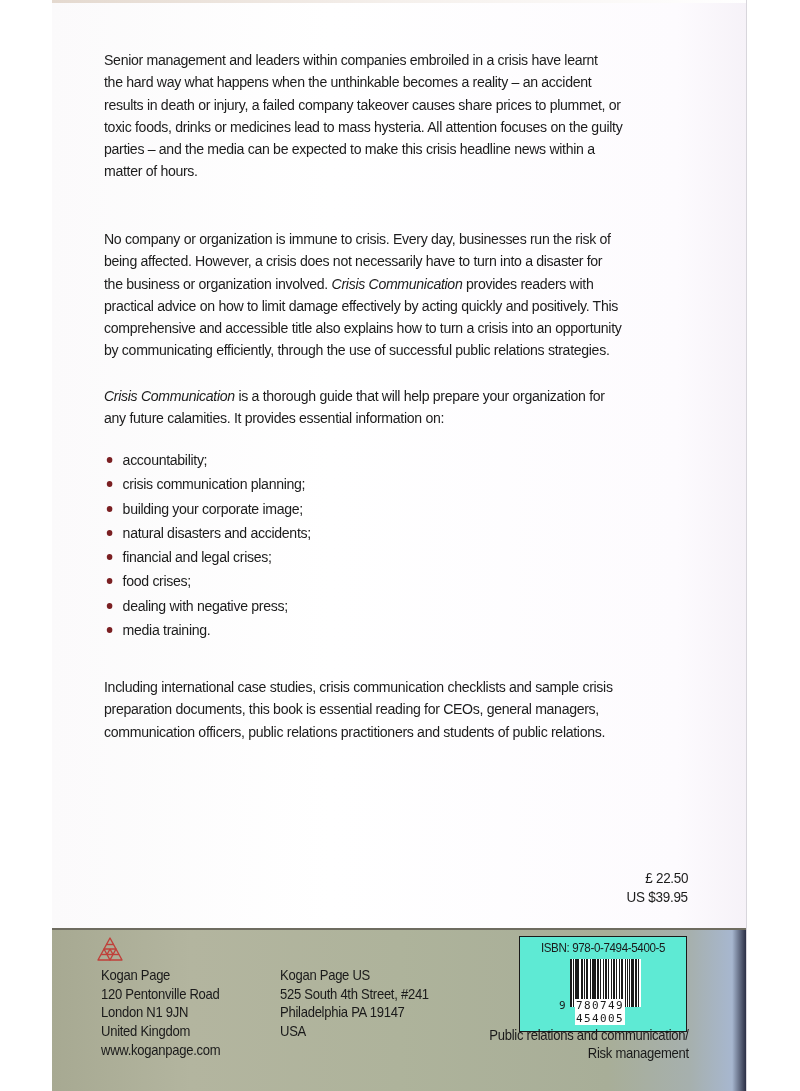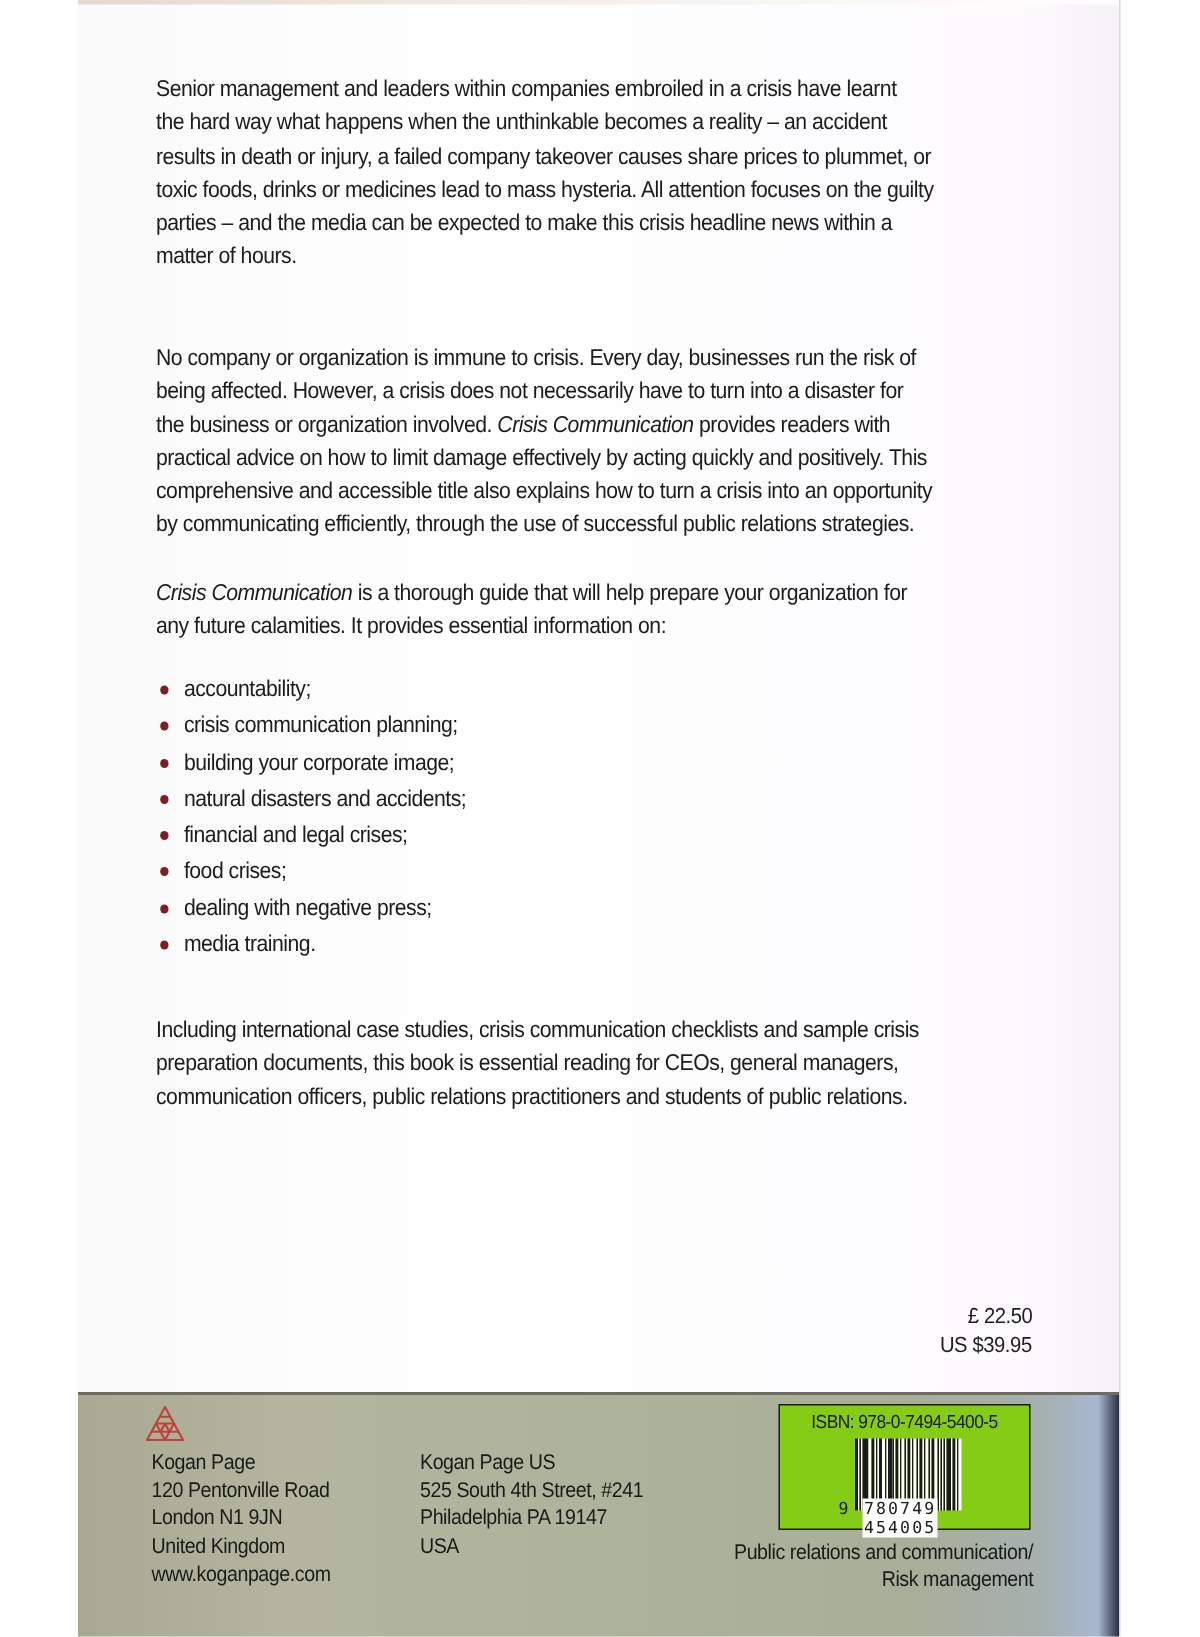--- a/index.html
+++ b/index.html
@@ -52,22 +52,22 @@
     .logo { position: absolute; left: 97px; top: 937px; width: 26px; height: 24px; }
     .addr {
       position: absolute; font-size: 14.2px; line-height: 18.7px; color: #1a1a1a;
       transform: scaleX(0.92); transform-origin: left top; letter-spacing: -0.3px;
     }
     .addr div { white-space: nowrap; }
     #addr-uk { left: 101px; top: 966px; }
     #addr-us { left: 280px; top: 966px; }
 
     .isbn-box {
-      position: absolute; left: 519px; top: 936px; width: 168px; height: 84px;
-      background: #84cc16; border: 1.5px solid #1a1a1a; box-sizing: border-box;
+      position: absolute; left: 519px; top: 936px; width: 168px; height: 96px;
+      background: #5eead4; border: 1.5px solid #1a1a1a; box-sizing: border-box;
     }
     .isbn-label {
       position: absolute; left: 0; top: 4px; width: 100%; text-align: center;
       font-size: 12.6px; color: #1a1a1a; letter-spacing: -0.4px;
       transform: scaleX(0.92);
     }
     .barcode {
       position: absolute; left: 50px; top: 22px; width: 100px; height: 48px;
       display: flex; align-items: stretch;
     }

